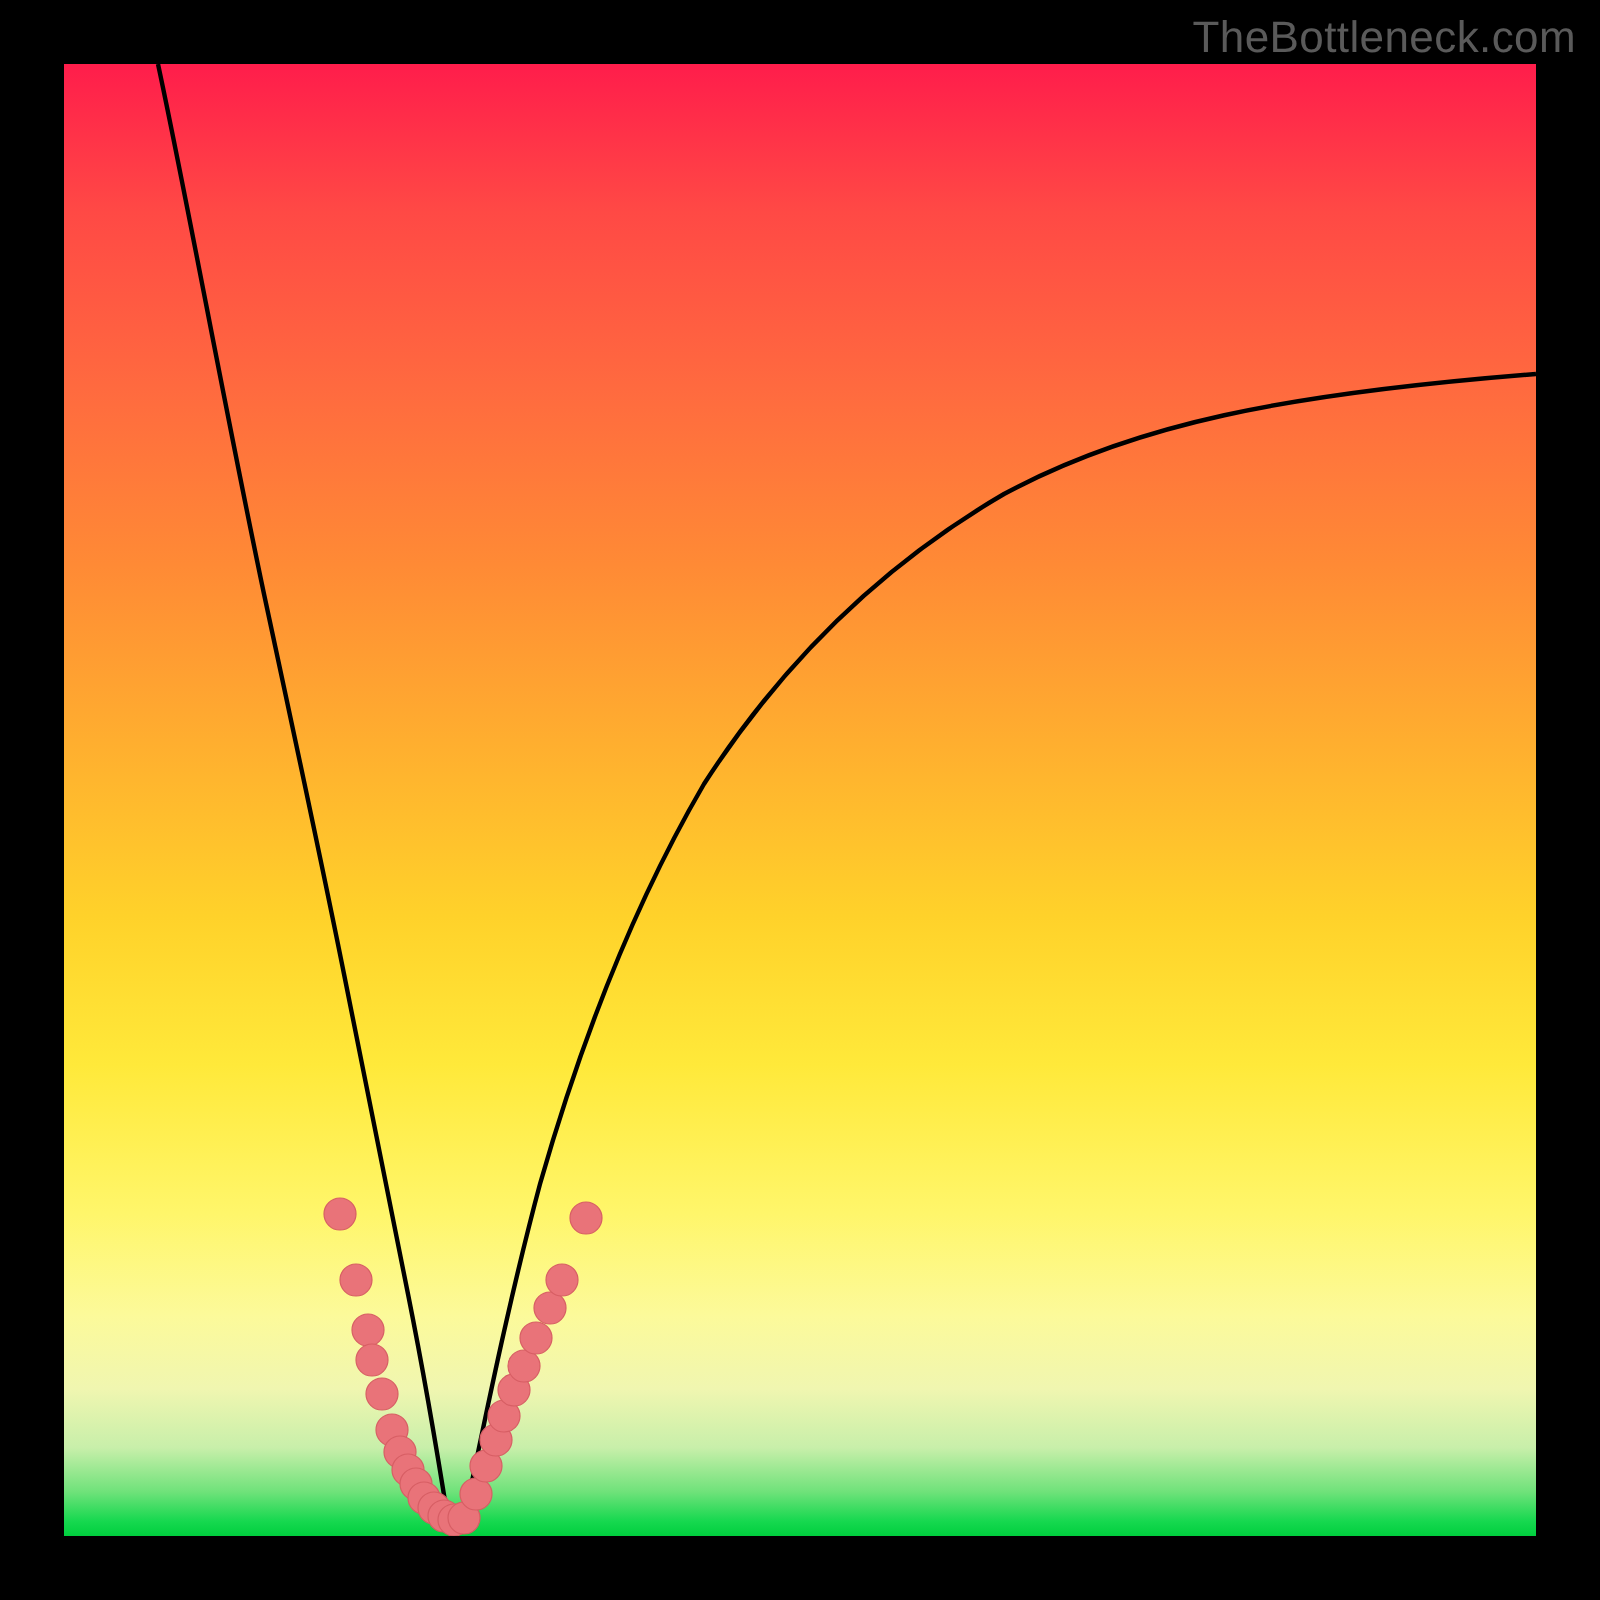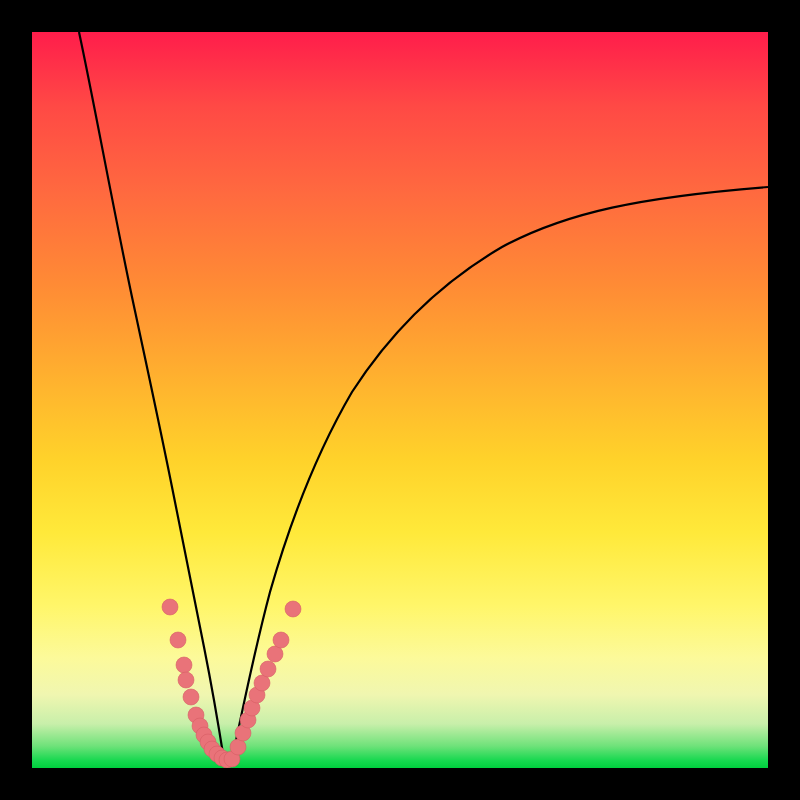--- a/index.html
+++ b/index.html
@@ -59,20 +59,21 @@
   }
   svg.curves {
     position: absolute;
     inset: 0;
   }
 </style>
 </head>
 <body>
 
 <div class="frame">
+  <div class="watermark">TheBottleneck.com</div>
 
   <div class="plot-area">
     <div class="gradient-bg"></div>
 
     <svg class="curves" viewBox="0 0 736 736" preserveAspectRatio="none">
 
       <path fill="none" stroke="#000" stroke-width="2.2" d="M 47 0
                C 62 70, 80 170, 100 265
                C 115 335, 128 395, 140 455
                C 152 515, 162 565, 172 615

